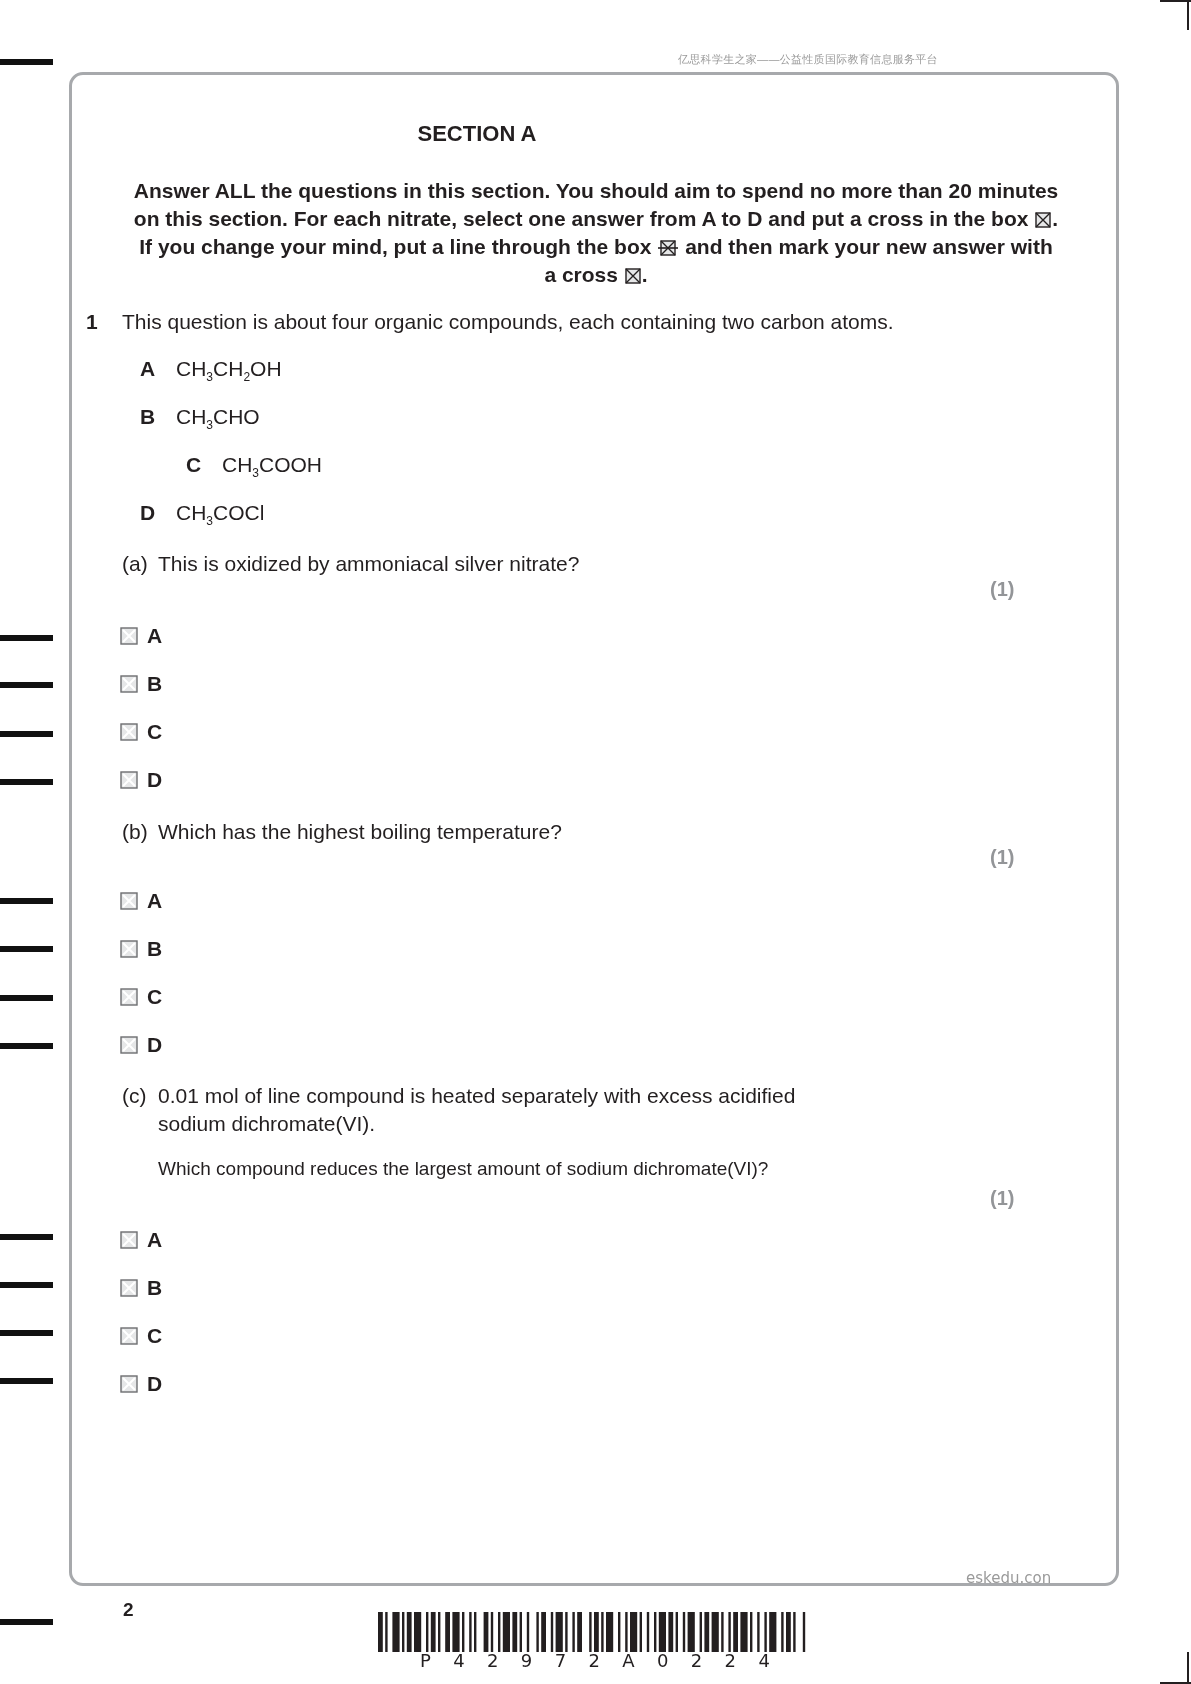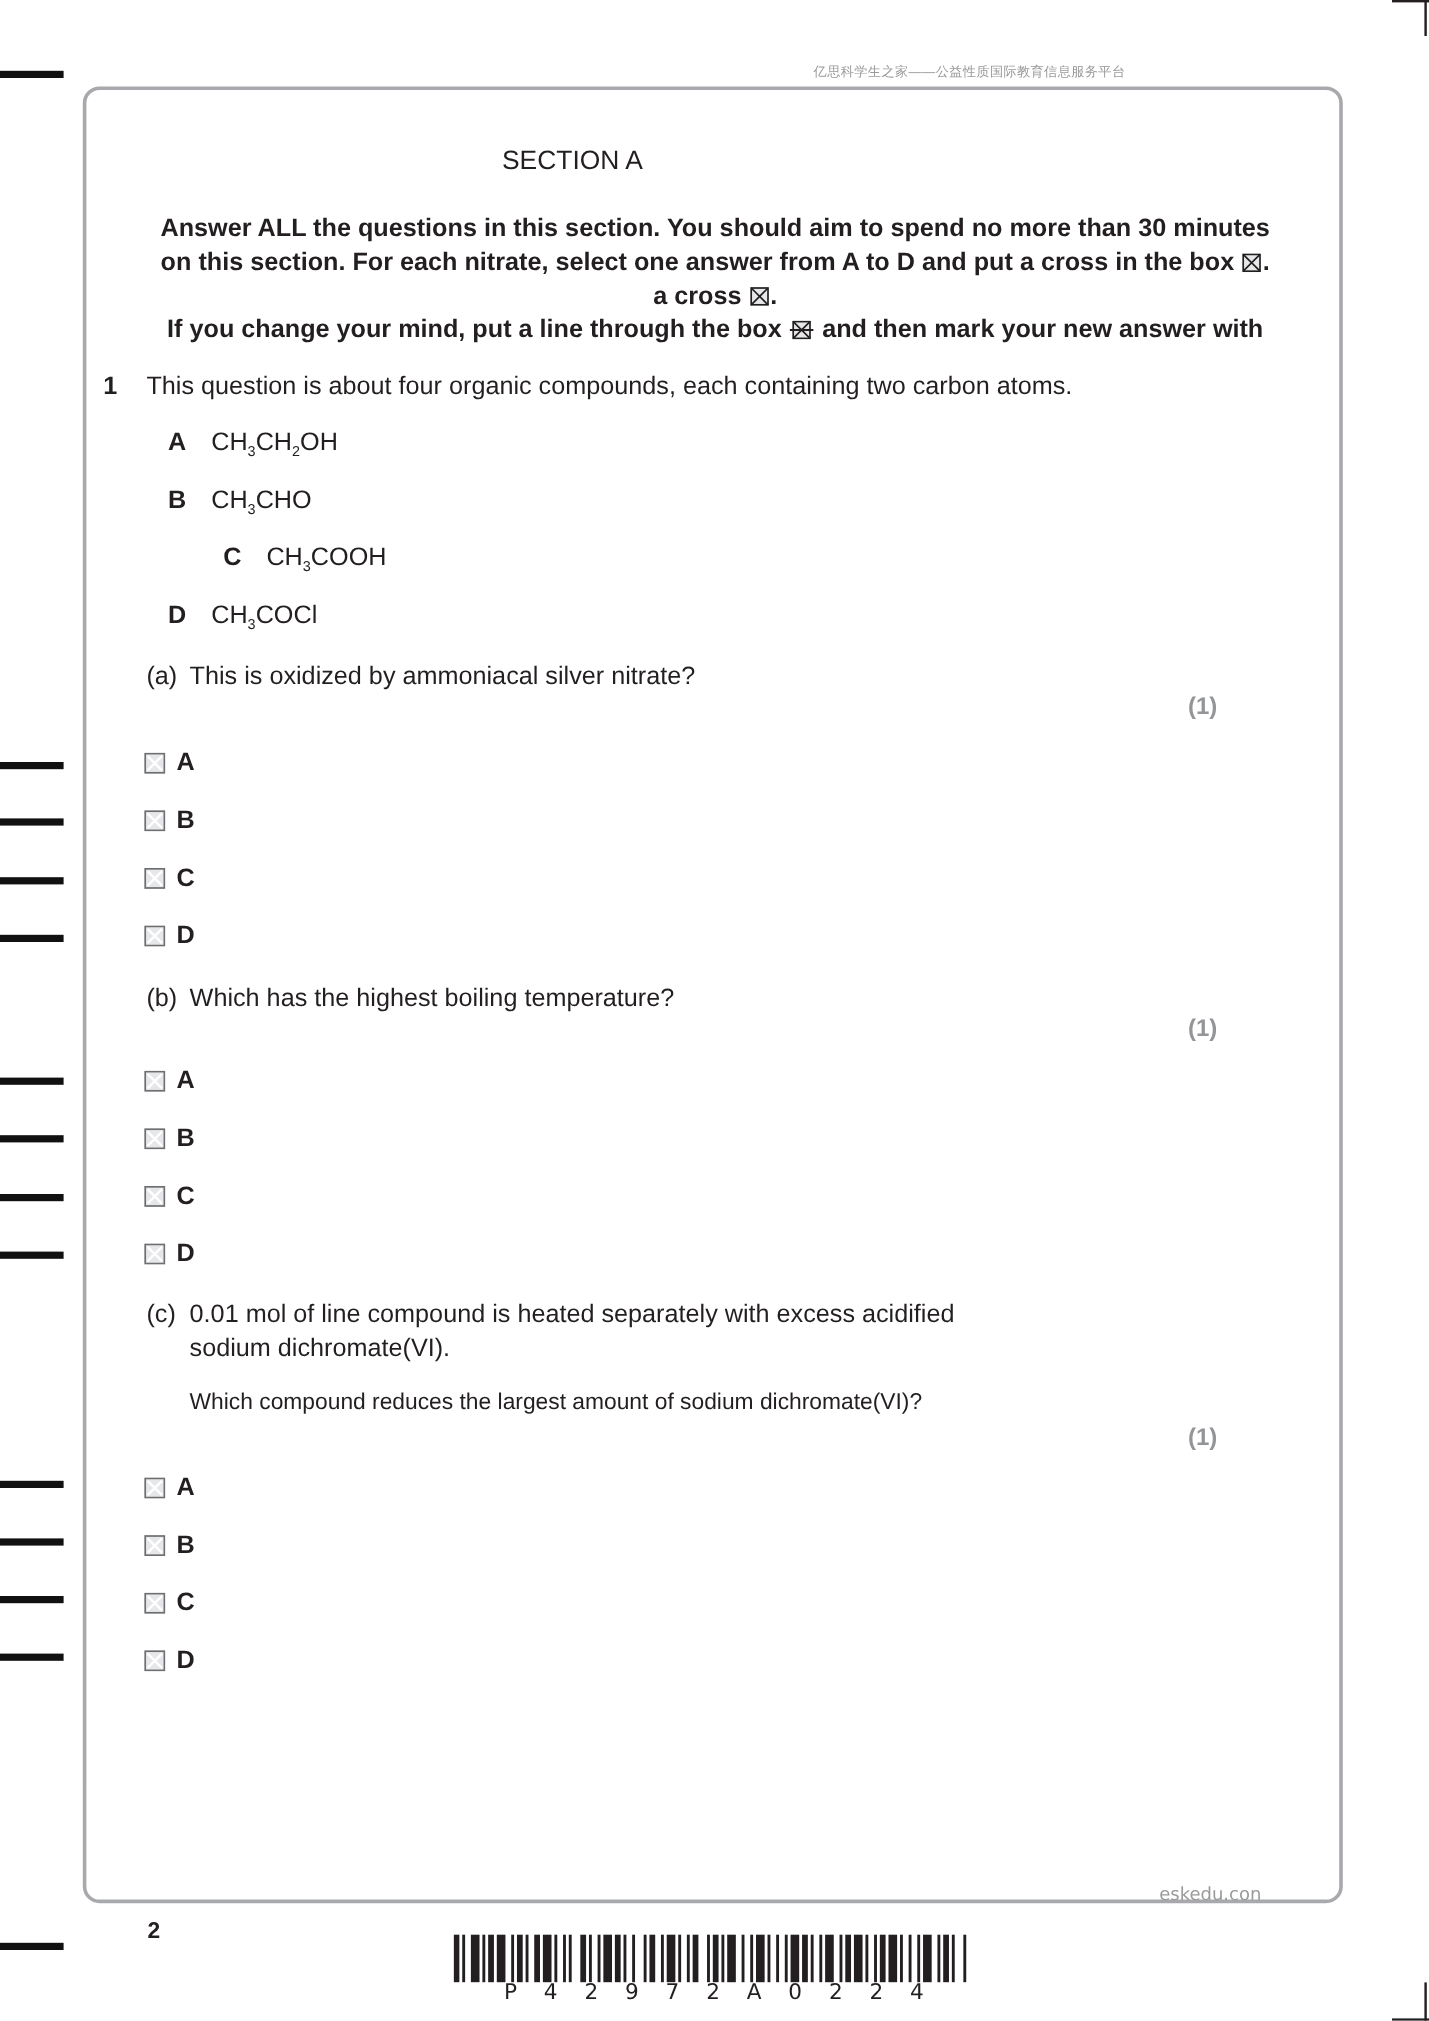--- a/index.html
+++ b/index.html
@@ -13,21 +13,21 @@
 
   .timing-mark { position:absolute; left:0; width:53px; height:6px; background:#111; }
 
   .watermark-top { position:absolute; left:678px; top:52px; font-size:11px; color:#9a9a9a; letter-spacing:0.3px; }
   .watermark-bottom { position:absolute; left:966px; top:1569px; font-size:15px; color:#9a9a9a; font-family:"DejaVu Sans", sans-serif; }
 
   .frame { position:absolute; left:69px; top:72px; width:1050px; height:1514px;
            border:3px solid #a7a9ac; border-radius:14px; box-sizing:border-box; }
 
   .section-title { position:absolute; left:0; width:954px; top:121px; text-align:center;
-                   font-weight:normal; font-size:22px; }
+                   font-weight:bold; font-size:22px; }
   .instructions { position:absolute; left:90px; width:1012px; top:177px; text-align:center;
                   font-weight:bold; font-size:21px; line-height:28px; }
 
   .box-icon { display:inline-block; width:16px; height:16px; vertical-align:-2px; margin:0 1px; }
 
   .q-num { position:absolute; left:86px; font-weight:bold; font-size:21px; }
   .q-stem { position:absolute; left:122px; font-size:21px; }
 
   .opt-row { position:absolute; left:140px; font-size:21px; }
   .opt-letter { display:inline-block; width:36px; font-weight:bold; }
@@ -72,34 +72,34 @@
 <div class="timing-mark" style="top:1378px"></div>
 <div class="timing-mark" style="top:1619px"></div>
 
 <div class="watermark-top">亿思科学生之家——公益性质国际教育信息服务平台</div>
 
 <div class="frame"></div>
 
 <div class="section-title">SECTION A</div>
 
 <div class="instructions">
-  <div>Answer ALL the questions in this section.  You should aim to spend no more than 30 minutes</div>
+  <div>Answer ALL the questions in this section.  You should aim to spend no more than 20 minutes</div>
   <div><span>on this section.  For each nitrate, select one answer from A to D and put a cross in the box</span>&nbsp;<svg class="box-icon" viewBox="0 0 16 16">
-        <rect x="1" y="1" width="14" height="14" fill="#e6e7e8" stroke="#231f20" stroke-width="1.4"></rect>
-        <path d="M1 1 L15 15 M15 1 L1 15" stroke="#231f20" stroke-width="1.4"></path>
-      </svg><span>.</span></div>
-  <div><span>a cross</span>&nbsp;<svg class="box-icon" viewBox="0 0 16 16">
         <rect x="1" y="1" width="14" height="14" fill="#e6e7e8" stroke="#231f20" stroke-width="1.4"></rect>
         <path d="M1 1 L15 15 M15 1 L1 15" stroke="#231f20" stroke-width="1.4"></path>
       </svg><span>.</span></div>
   <div><span>If you change your mind, put a line through the box</span>&nbsp;<svg class="box-icon" viewBox="0 0 20 16" style="width:20px">
         <rect x="3" y="1" width="14" height="14" fill="#e6e7e8" stroke="#231f20" stroke-width="1.4"></rect>
         <path d="M3 1 L17 15 M17 1 L3 15" stroke="#231f20" stroke-width="1.4"></path>
         <path d="M0 8 L20 8" stroke="#231f20" stroke-width="1.6"></path>
       </svg>&nbsp;<span>and then mark your new answer with</span></div>
+  <div><span>a cross</span>&nbsp;<svg class="box-icon" viewBox="0 0 16 16">
+        <rect x="1" y="1" width="14" height="14" fill="#e6e7e8" stroke="#231f20" stroke-width="1.4"></rect>
+        <path d="M1 1 L15 15 M15 1 L1 15" stroke="#231f20" stroke-width="1.4"></path>
+      </svg><span>.</span></div>
 </div>
 
 <div class="q-num" style="top:310px">1</div>
 <div class="q-stem" style="top:310px">This question is about four organic compounds, each containing two carbon atoms.</div>
 
 <div id="compounds">
     <div class="opt-row" style="top: 357px;"><span class="opt-letter">A</span><span class="opt-formula"><span>CH</span><sub>3</sub><span>CH</span><sub>2</sub><span>OH</span></span></div>
     <div class="opt-row" style="top: 405px;"><span class="opt-letter">B</span><span class="opt-formula"><span>CH</span><sub>3</sub><span>CHO</span></span></div>
     <div class="opt-row" style="top: 453px; margin-left: 46px;"><span class="opt-letter">C</span><span class="opt-formula"><span>CH</span><sub>3</sub><span>COOH</span></span></div>
     <div class="opt-row" style="top: 501px;"><span class="opt-letter">D</span><span class="opt-formula"><span>CH</span><sub>3</sub><span>COCl</span></span></div>

